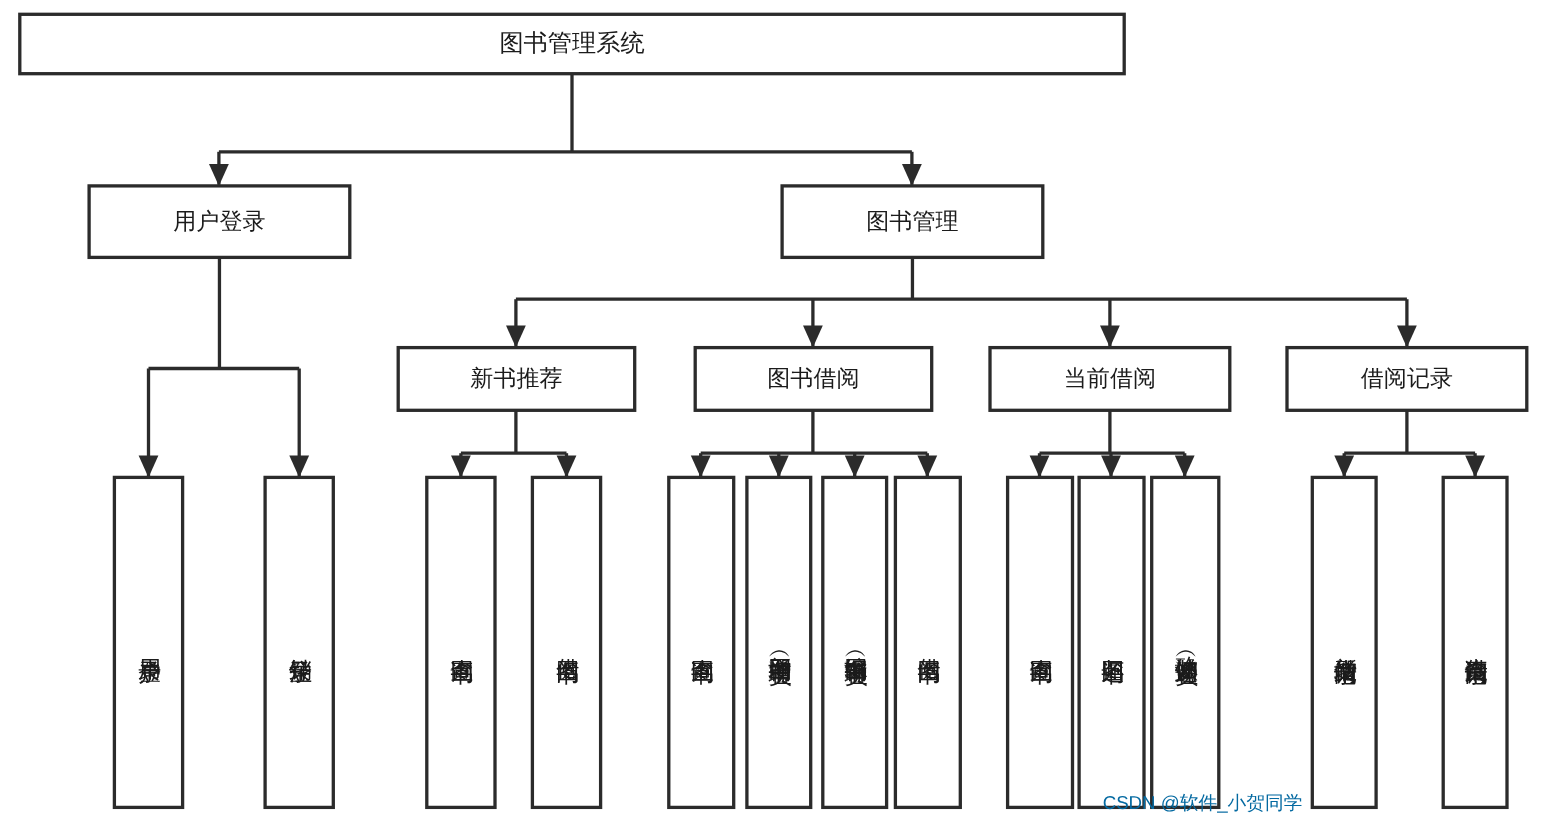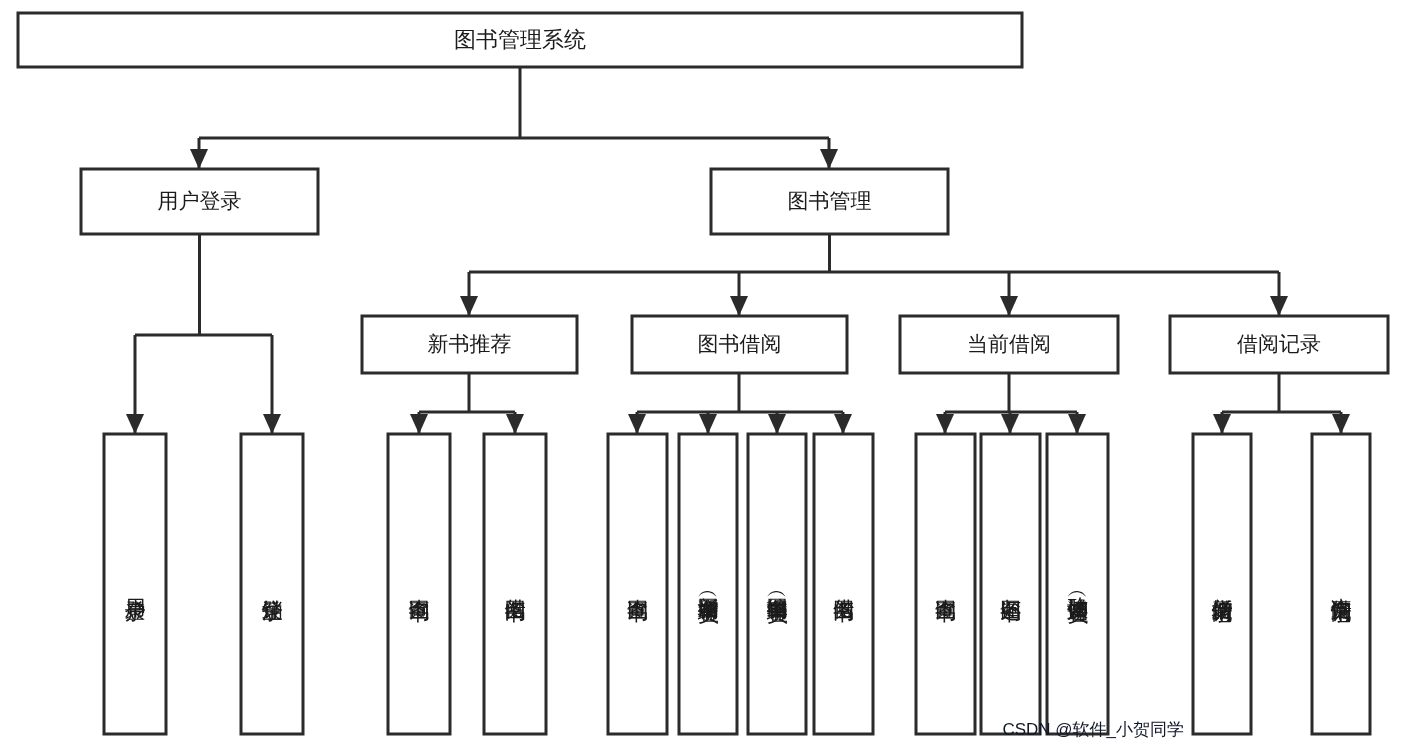--- a/index.html
+++ b/index.html
@@ -14,21 +14,21 @@
       font-size:21px;fill:#1b1b1b;text-anchor:middle;dominant-baseline:middle;}
   .node-label-root{font-family:"Liberation Sans","DejaVu Sans",sans-serif;
       font-size:22px;fill:#1b1b1b;text-anchor:middle;dominant-baseline:middle;}
   .vlabel-wrap{position:absolute;display:flex;align-items:center;justify-content:center;
       writing-mode:vertical-rl;text-orientation:upright;
       font-family:"Liberation Sans","DejaVu Sans",sans-serif;
       font-size:21px;line-height:1.06;color:#1b1b1b;letter-spacing:1px;
       white-space:nowrap;pointer-events:none;}
   #watermark{position:absolute;right:8px;bottom:6px;
       font-family:"Liberation Sans","DejaVu Sans",sans-serif;
-      font-size:17px;color:#0f172a;white-space:nowrap;}
+      font-size:17px;color:#0369a1;white-space:nowrap;}
 </style>
 </head>
 <body>
 
 <div id="stage">
   <svg id="diagram" viewBox="0 0 1405 747">
     <g id="links-layer">
         <line x1="520" y1="67" x2="520" y2="138" class="link"></line>
         <line x1="199" y1="138" x2="829" y2="138" class="link"></line>
         <line x1="199" y1="138" x2="199" y2="168" class="link"></line>

